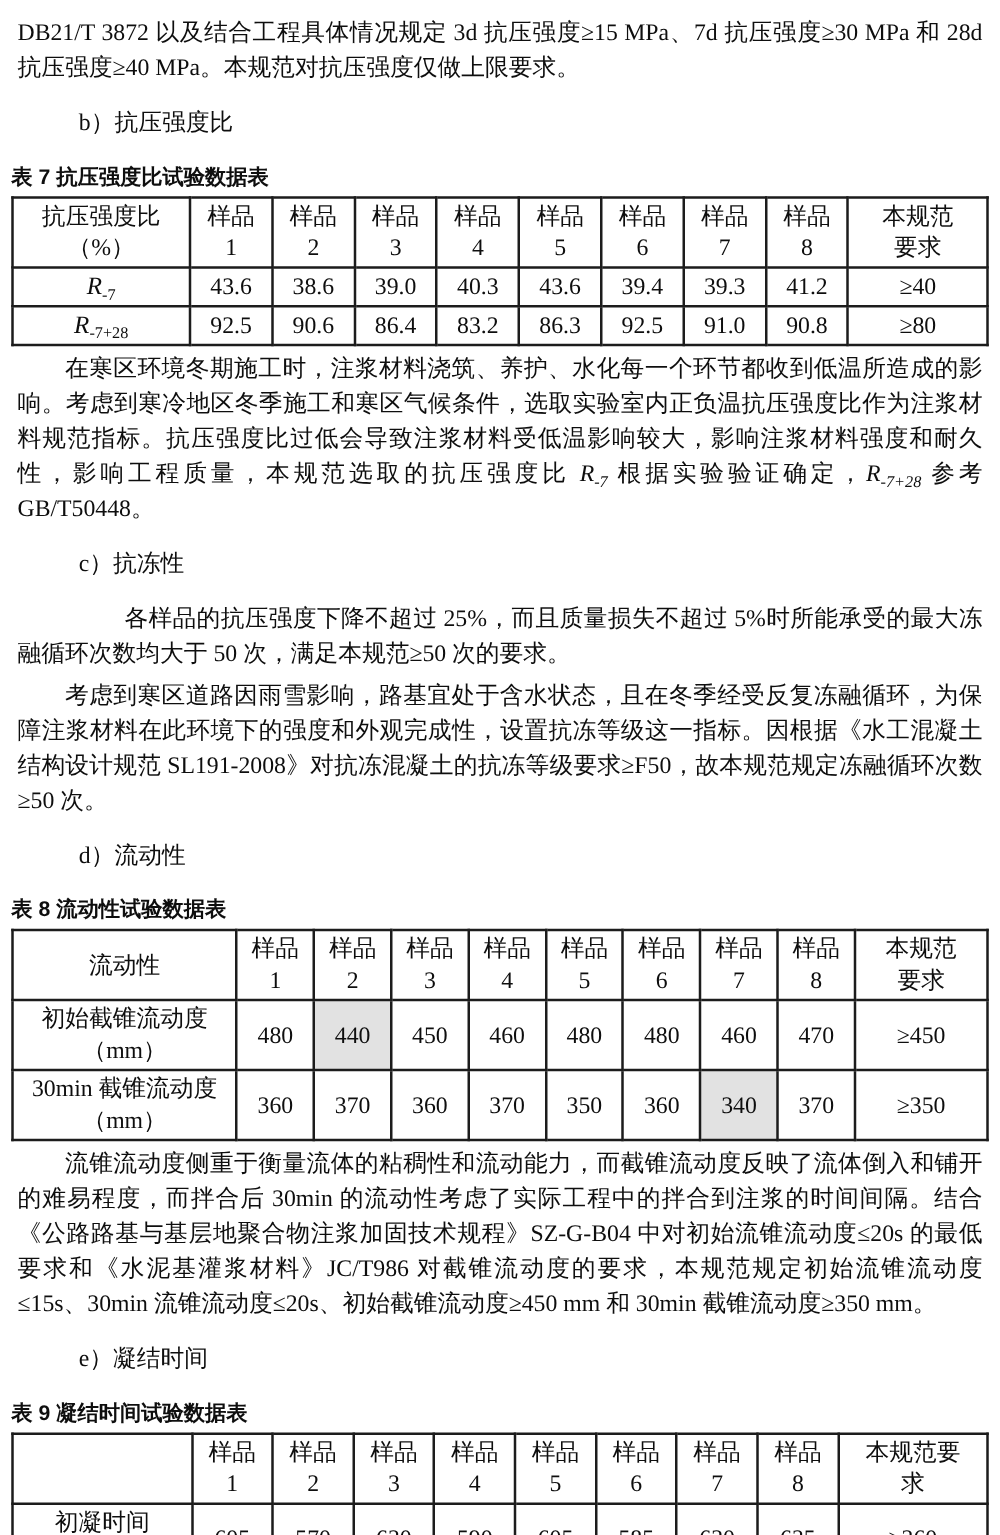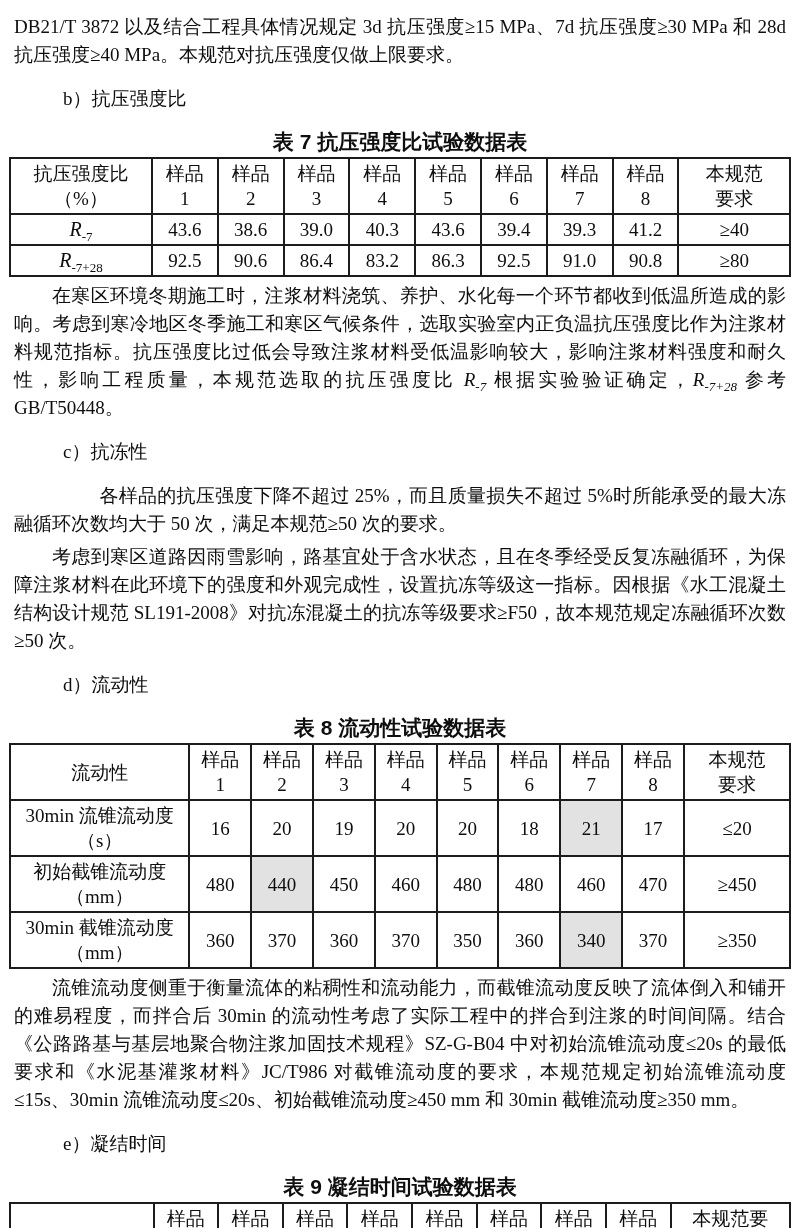--- a/index.html
+++ b/index.html
@@ -16,23 +16,23 @@
   }
   .page{padding:8px 9px 0 9px;}
   p.body{
     margin:5px;line-height:28px;text-align:justify;
     text-indent:2em;
   }
   p.no-indent{text-indent:0;}
   p.big-indent{text-indent:4.5em;}
   p.heading-item{margin:16px;line-height:28px;text-indent:2em;text-align:left;}
   .caption{
-    margin:4px 0 2px 0;line-height:26px;text-align:center;
+    margin:4px 0 2px 0;line-height:26px;text-align:left;
     font-family:"Liberation Sans","DejaVu Sans",sans-serif;
-    font-weight:bold;font-size:21px;
+    font-weight:bold;font-size:17px;
   }
   table{
     border-collapse:collapse;width:100%;table-layout:fixed;
     margin:0 0 2px 0;
   }
   th,td{
     border:2px solid var(--bd);
     text-align:center;vertical-align:middle;
     font-weight:normal;
     padding:2px 1px;
@@ -164,33 +164,20 @@
 6</th>
           <th>样品
 7</th>
           <th>样品
 8</th>
           <th>本规范
 要求</th>
         </tr>
       </thead>
       <tbody>
-        <tr>
-          <th>30min 流锥流动度
-（s）</th>
-          <td>16</td>
-          <td>20</td>
-          <td>19</td>
-          <td>20</td>
-          <td>20</td>
-          <td>18</td>
-          <td class="hl">21</td>
-          <td>17</td>
-          <td>≤20</td>
-        </tr>
         <tr>
           <th>初始截锥流动度
 （mm）</th>
           <td>480</td>
           <td class="hl">440</td>
           <td>450</td>
           <td>460</td>
           <td>480</td>
           <td>480</td>
           <td>460</td>

